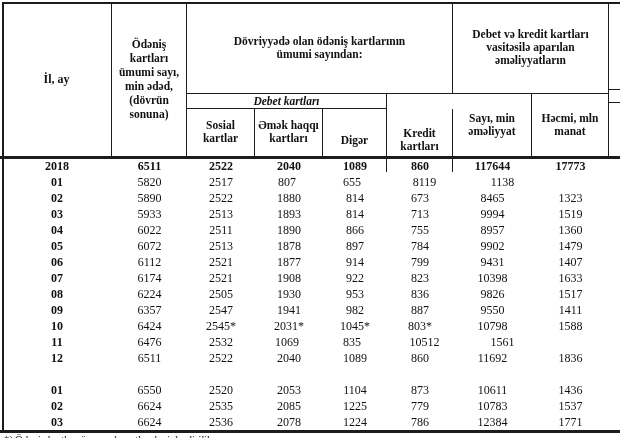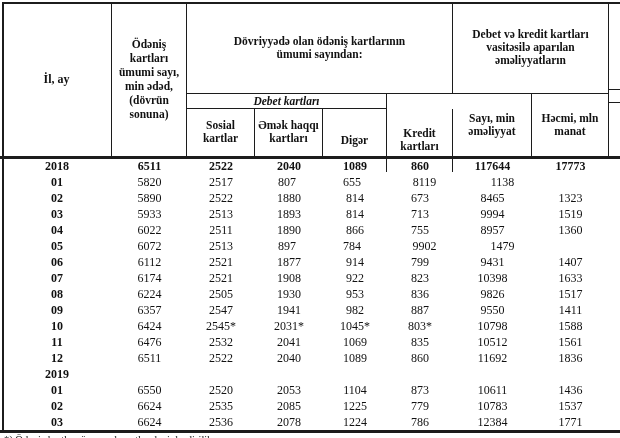--- a/index.html
+++ b/index.html
@@ -108,20 +108,21 @@
       <div class="c3">1890</div>
       <div class="c4">866</div>
       <div class="c5">755</div>
       <div class="c6">8957</div>
       <div class="c7">1360</div>
     </div>
     <div class="drow">
       <div class="c0">05</div>
       <div class="c1">6072</div>
       <div class="c2">2513</div>
+      <div class="c3">1878</div>
       <div class="c4">897</div>
       <div class="c5">784</div>
       <div class="c6">9902</div>
       <div class="c7">1479</div>
     </div>
     <div class="drow">
       <div class="c0">06</div>
       <div class="c1">6112</div>
       <div class="c2">2521</div>
       <div class="c3">1877</div>
@@ -167,38 +168,36 @@
       <div class="c3">2031*</div>
       <div class="c4">1045*</div>
       <div class="c5">803*</div>
       <div class="c6">10798</div>
       <div class="c7">1588</div>
     </div>
     <div class="drow">
       <div class="c0">11</div>
       <div class="c1">6476</div>
       <div class="c2">2532</div>
-      <div class="c3">2041</div>
       <div class="c4">1069</div>
       <div class="c5">835</div>
       <div class="c6">10512</div>
       <div class="c7">1561</div>
     </div>
     <div class="drow">
       <div class="c0">12</div>
       <div class="c1">6511</div>
       <div class="c2">2522</div>
       <div class="c3">2040</div>
       <div class="c4">1089</div>
       <div class="c5">860</div>
       <div class="c6">11692</div>
       <div class="c7">1836</div>
     </div>
     <div class="drow boldrow">
-      <div class="c0">2019</div>
       <div class="c1"></div>
       <div class="c2"></div>
       <div class="c3"></div>
       <div class="c4"></div>
       <div class="c5"></div>
       <div class="c6"></div>
       <div class="c7"></div>
     </div>
     <div class="drow">
       <div class="c0">01</div>

